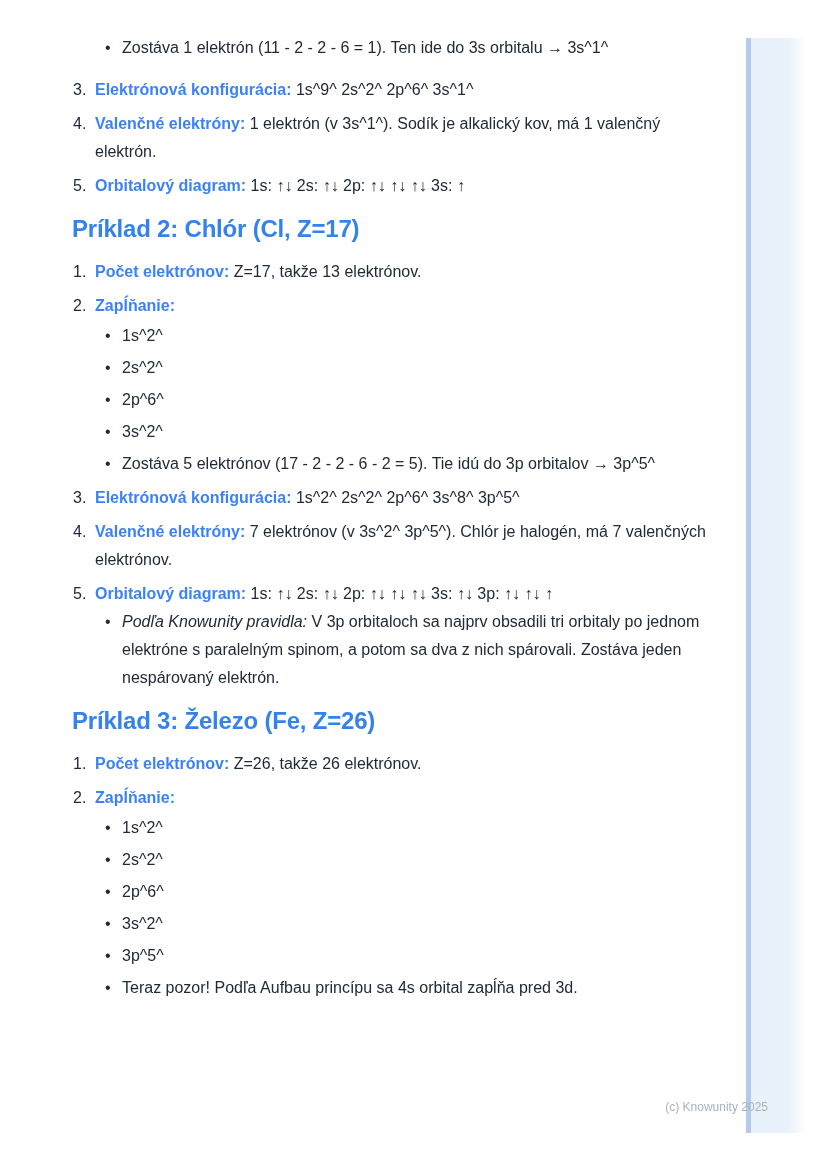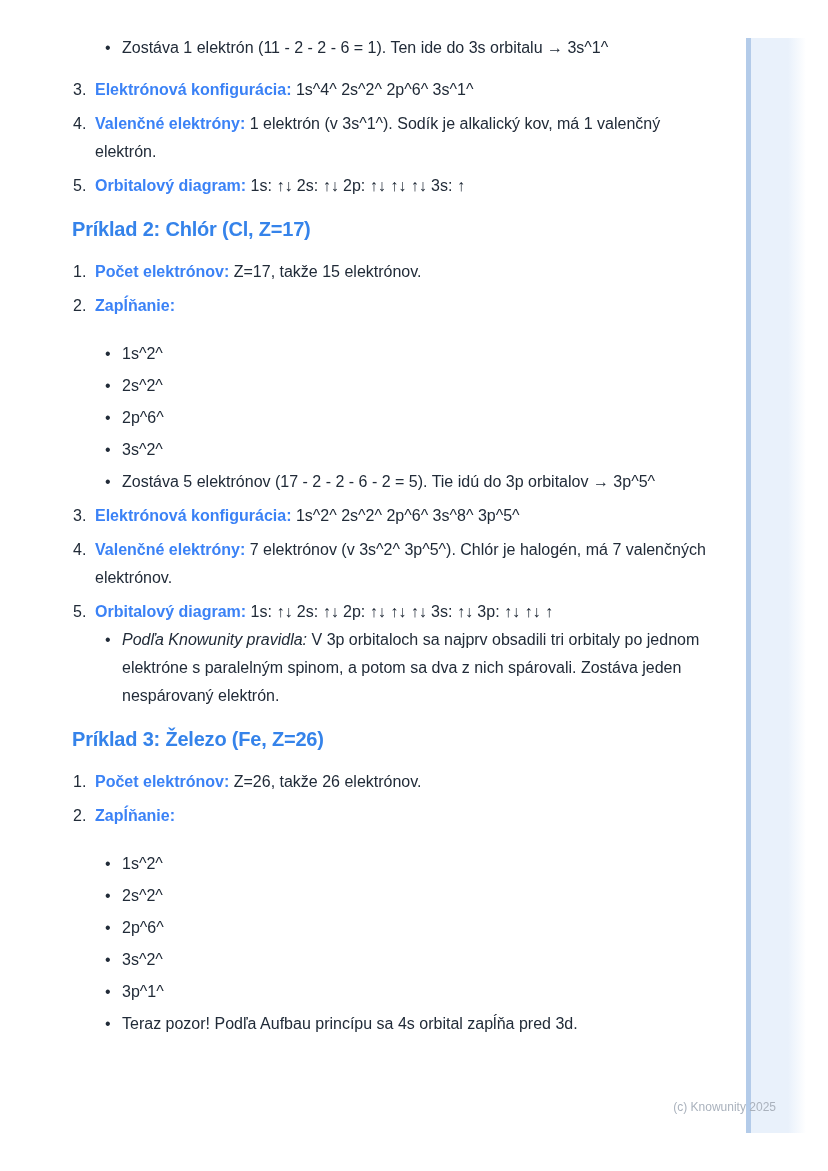--- a/index.html
+++ b/index.html
@@ -56,48 +56,48 @@
   }
   .nli > .num {
     position: absolute;
     left: 1px; top: 0;
     color: #212b38;
   }
   .nli strong { font-weight: 700; color: #3b82f6; }
   
   .nli ul.nested {
     list-style: none;
-    margin-top: 20px;
+    margin-top: 2px;
   }
   .nli ul.nested > li {
     position: relative;
     padding-left: 27px;
     margin: 0 0 4px 0;
   }
   .nli ul.nested > li::before {
     content: "\2022";
     position: absolute;
     left: 10px; top: 0;
     color: #212b38;
   }
   .nli ul.nested.tight { margin-top: 0; }
   .nli ul.nested.tight > li { margin-bottom: 0; }
   em.lead { font-style: italic; }
   h2.section-title {
     color: #3583ea;
-    font-size: 20px;
+    font-size: 24px;
     line-height: 30px;
     font-weight: 700;
     letter-spacing: -0.2px;
     margin: 14px 0 0 0;
   }
   .footer-copyright {
     position: absolute;
     top: 1100px;
-    right: 52px;
+    right: 60px;
     font-size: 12px;
     line-height: 15px;
     color: #aab2bd;
     z-index: 3;
   }
 </style>
 </head>
 <body>
 
 <div class="page">
@@ -107,21 +107,21 @@
   <div class="content">
 
     <ul class="blist">
       <li><span>Zostáva 1 elektrón (11 - 2 - 2 - 6 = 1). Ten ide do 3s orbitalu → 3s^1^</span></li>
     </ul>
 
     <div class="nlist">
       <div class="nli">
         <span class="num">3.</span>
         <div class="body">
-          <strong>Elektrónová konfigurácia:</strong><span> 1s^4^ 2s^2^ 2p^6^ 3s^1^</span>
+          <strong>Elektrónová konfigurácia:</strong><span> 1s^9^ 2s^2^ 2p^6^ 3s^1^</span>
         </div>
       </div>
       <div class="nli">
         <span class="num">4.</span>
         <div class="body">
           <strong>Valenčné elektróny:</strong><span> 1 elektrón (v 3s^1^). Sodík je alkalický kov, má 1 valenčný elektrón.</span>
         </div>
       </div>
       <div class="nli">
         <span class="num">5.</span>
@@ -129,21 +129,21 @@
           <strong>Orbitalový diagram:</strong><span> 1s: ↑↓ 2s: ↑↓ 2p: ↑↓ ↑↓ ↑↓ 3s: ↑</span>
         </div>
       </div>
     </div>
 
     <h2 class="section-title">Príklad 2: Chlór (Cl, Z=17)</h2>
     <div class="nlist">
       <div class="nli">
         <span class="num">1.</span>
         <div class="body">
-          <strong>Počet elektrónov:</strong><span> Z=17, takže 15 elektrónov.</span>
+          <strong>Počet elektrónov:</strong><span> Z=17, takže 13 elektrónov.</span>
         </div>
       </div>
       <div class="nli">
         <span class="num">2.</span>
         <div class="body">
           <strong>Zapĺňanie:</strong>
           <ul class="nested">
             <li>1s^2^</li>
             <li>2s^2^</li>
             <li>2p^6^</li>
@@ -187,21 +187,21 @@
       </div>
       <div class="nli">
         <span class="num">2.</span>
         <div class="body">
           <strong>Zapĺňanie:</strong>
           <ul class="nested">
             <li>1s^2^</li>
             <li>2s^2^</li>
             <li>2p^6^</li>
             <li>3s^2^</li>
-            <li>3p^1^</li>
+            <li>3p^5^</li>
             <li>Teraz pozor! Podľa Aufbau princípu sa 4s orbital zapĺňa pred 3d.</li>
           </ul>
         </div>
       </div>
     </div>
 
   </div>
 
   <div class="footer-copyright">(c) Knowunity 2025</div>
 

